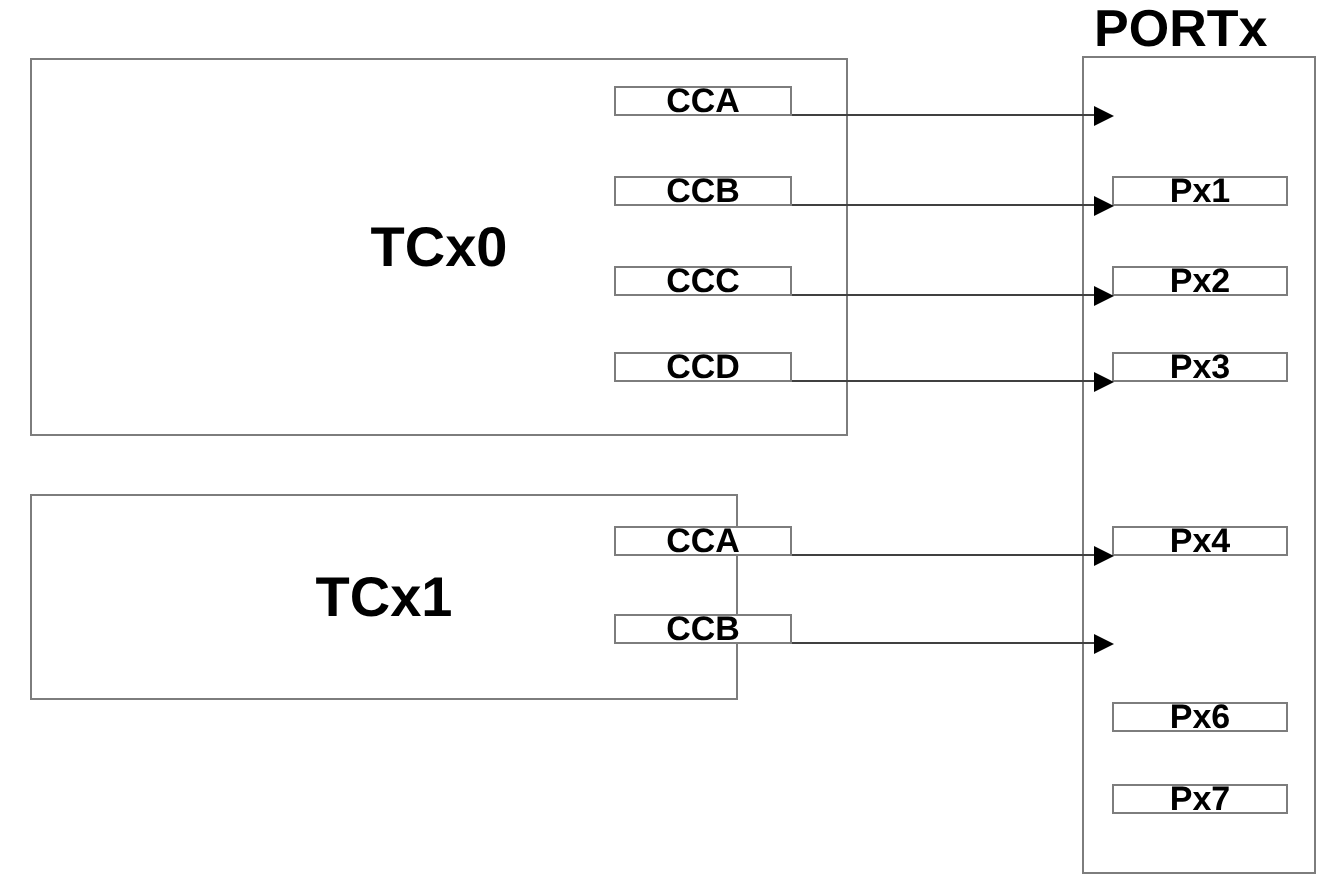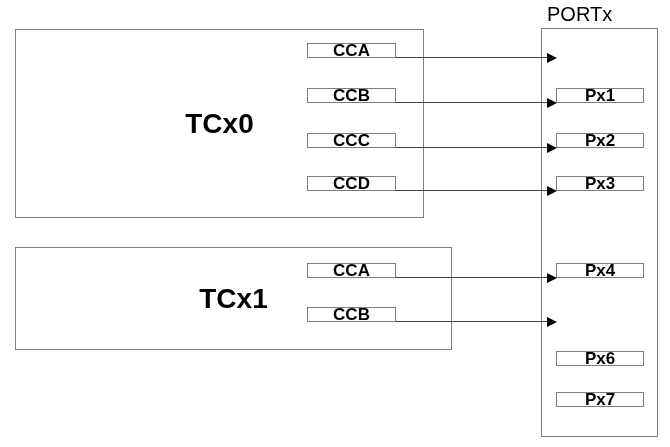--- a/index.html
+++ b/index.html
@@ -21,39 +21,39 @@
   .box{
     position:absolute;
     box-sizing:border-box;
     border:1.5px solid var(--box-border);
     background:var(--background);
   }
   .outer-box{
     display:flex;align-items:center;justify-content:center;
   }
   .tcx0-box{left:15px;top:29px;width:409px;height:189px;}
-  .tcx1-box{left:15px;top:247px;width:437px;height:103px;}
+  .tcx1-box{left:15px;top:247px;width:354px;height:103px;}
   .portx-box{left:541px;top:28px;width:117px;height:409px;}
   .big-label{
     font-size:28px;font-weight:bold;letter-spacing:0;
   }
   .small-box{
     display:flex;align-items:center;justify-content:center;
     width:89px;height:15px;
     font-size:17px;font-weight:bold;
     z-index:2;
   }
   .cc{left:307px;}
   .pin{left:556px;width:88px;}
   .y43{top:43px}.y88{top:88px}.y133{top:133px}.y176{top:176px}
   .y263{top:263px}.y307{top:307px}.y351{top:351px}.y392{top:392px}
   .port-title{
     position:absolute;left:547px;top:2px;height:24px;
     display:flex;align-items:center;
-    font-size:20px;font-weight:normal;
+    font-size:26px;font-weight:bold;
   }
   .arrow{
     position:absolute;left:396px;width:161px;height:10px;z-index:3;
   }
   .arrow .line{
     position:absolute;left:0;right:9px;top:4.5px;height:1px;
     background:var(--arrow-line);
   }
   .arrow .head{
     position:absolute;right:0;top:0;width:0;height:0;

